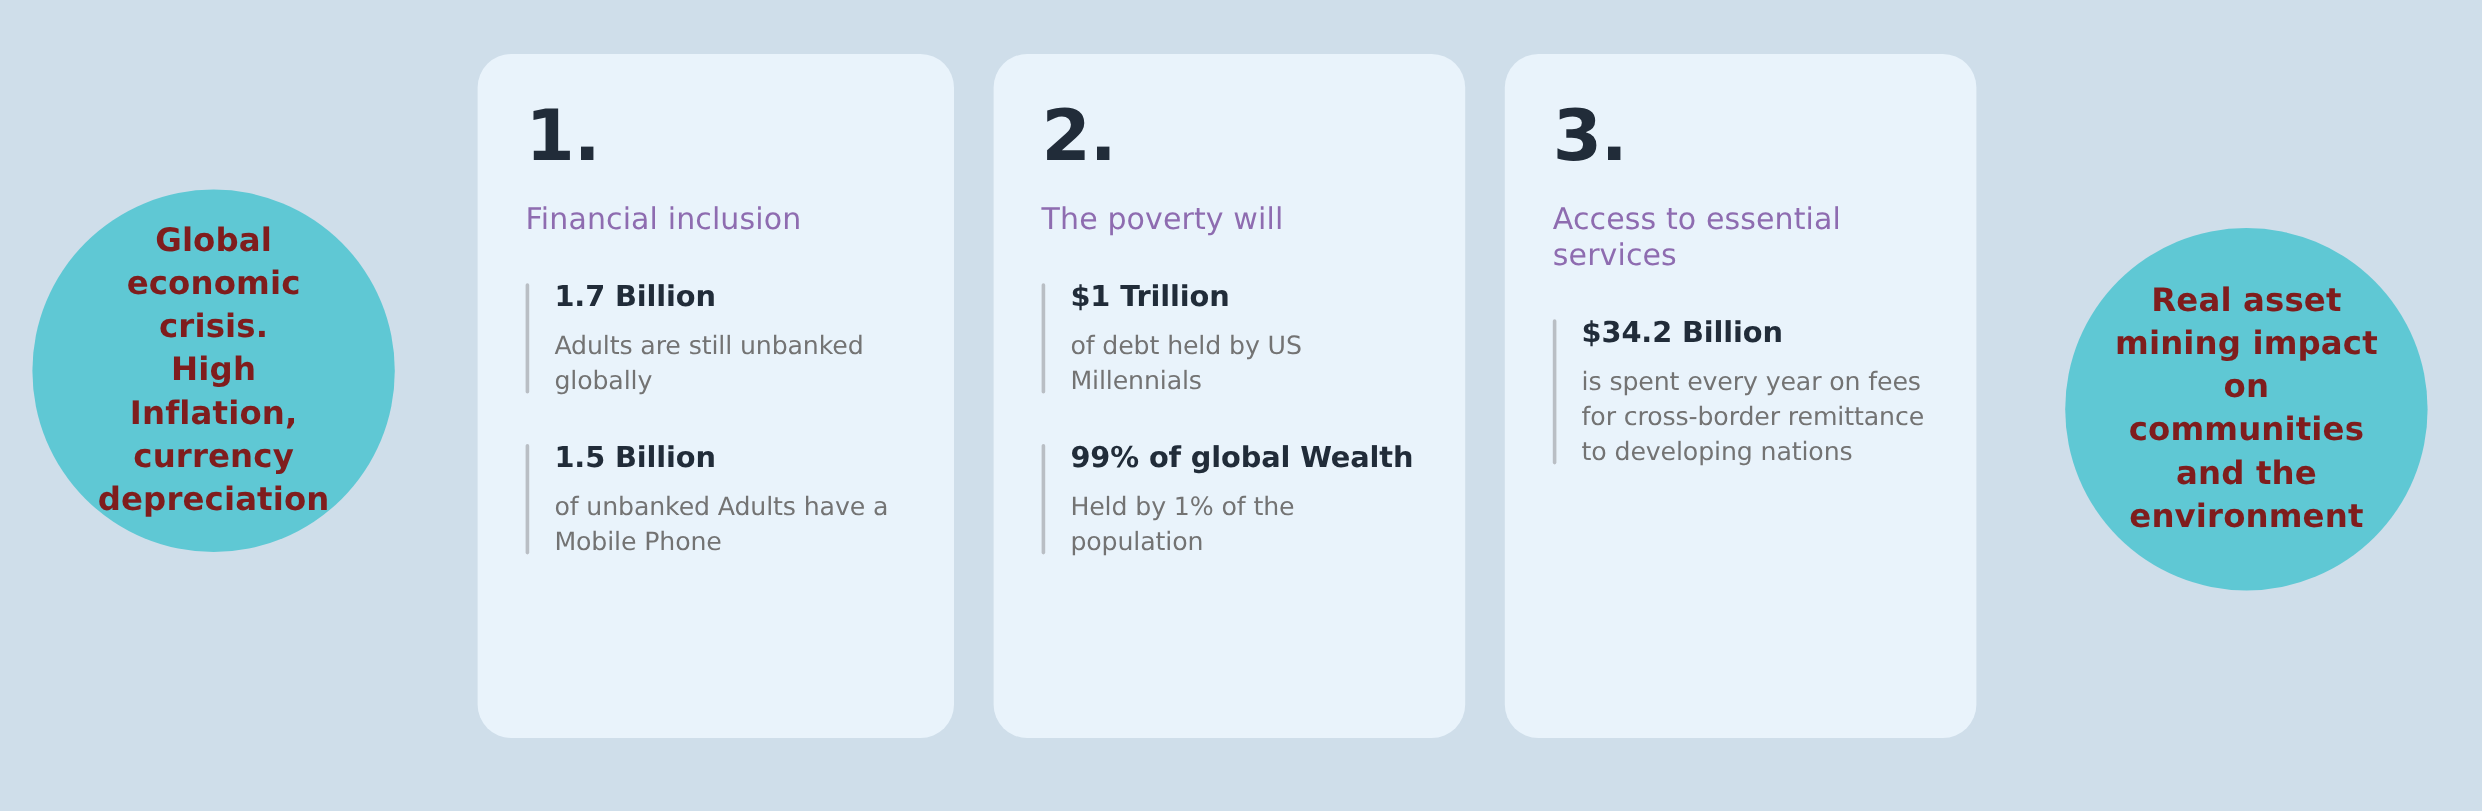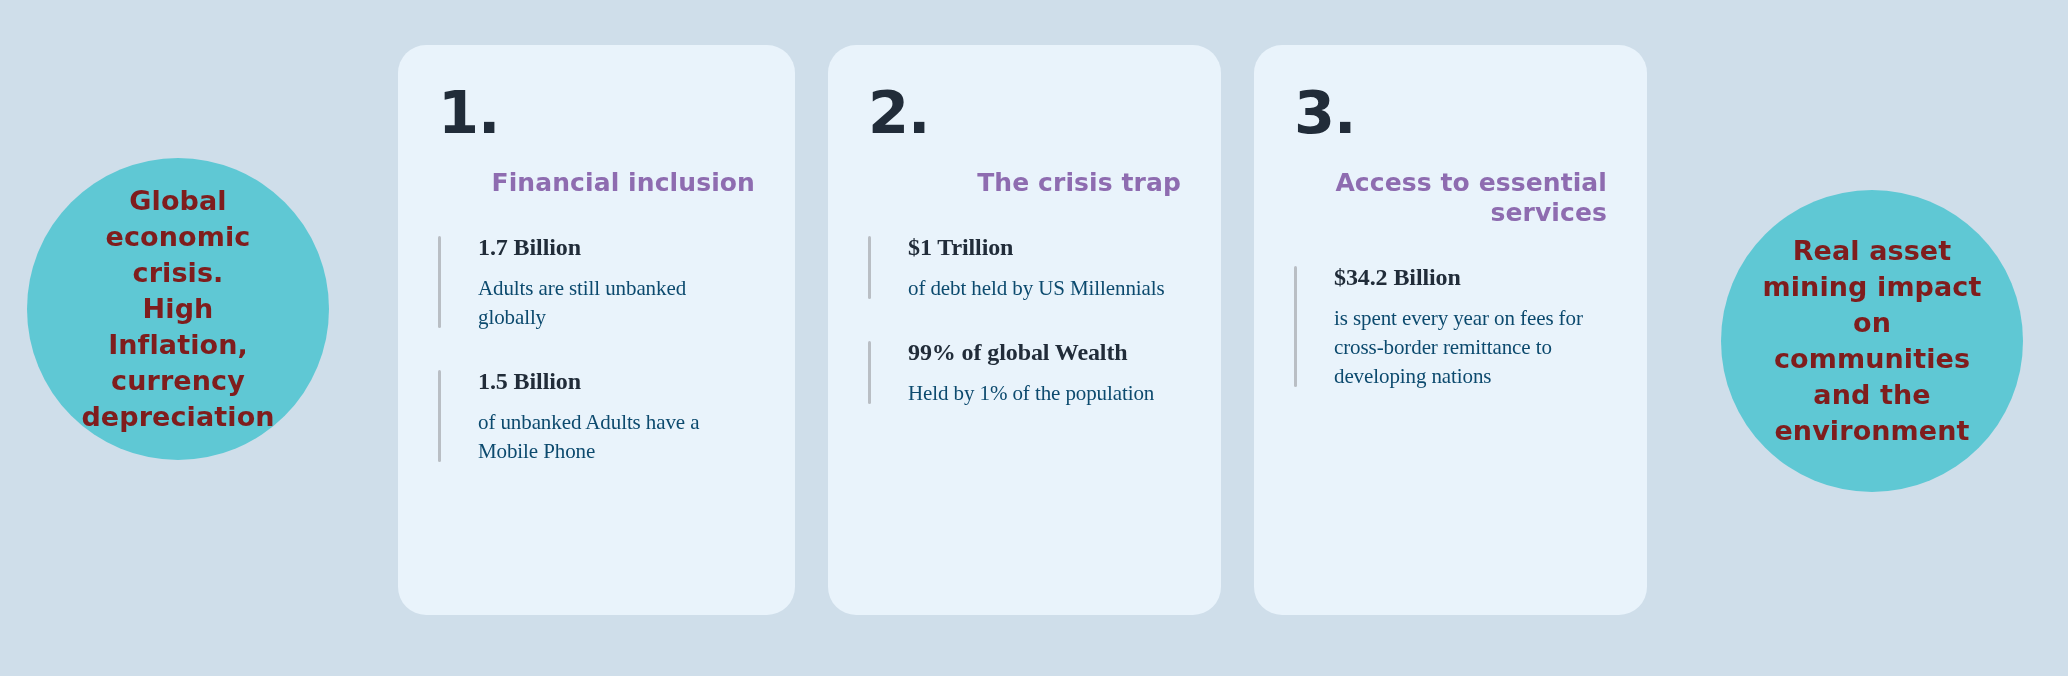--- a/index.html
+++ b/index.html
@@ -84,35 +84,33 @@
     font-size: 59px;
     font-weight: bold;
     color: #212c39;
     line-height: 1;
     letter-spacing: -1px;
     margin-bottom: 26px;
   }
 
   .card-heading {
     font-size: 25px;
-    font-weight: bold;
+    font-weight: normal;
     color: #8e6cb0;
     line-height: 1.2;
     letter-spacing: 0.1px;
     margin-bottom: 34px;
-    text-align: right;
   }
 
   .stats { display: flex; flex-direction: column; }
 
   .stat {
     position: relative;
-    padding-left: 40px;
+    padding-left: 24px;
     margin-bottom: 34px;
-    font-family: Liberation Serif, serif;
   }
   .stat:last-child { margin-bottom: 0; }
 
   .stat-rule {
     position: absolute;
     left: 0;
     top: 4px;
     bottom: 4px;
     width: 3px;
     background: #b9bec4;
@@ -124,21 +122,21 @@
     font-weight: bold;
     color: #212c39;
     line-height: 1.3;
     letter-spacing: -0.1px;
     margin-bottom: 2px;
   }
 
   .stat-desc {
     font-size: 21px;
     font-weight: normal;
-    color: #0c4a6e;
+    color: #737373;
     line-height: 1.38;
     letter-spacing: -0.1px;
     white-space: pre-line;
     margin-top: 11px;
   }
 </style>
 </head>
 <body>
 
 <div id="infographic">
@@ -162,21 +160,21 @@
         <div class="stat">
           <span class="stat-rule"></span>
           <div class="stat-value">1.5 Billion</div>
           <div class="stat-desc">of unbanked Adults have a Mobile Phone</div>
         </div>
       </div>
     </div>
 
     <div class="card" id="card-2">
       <div class="card-number">2.</div>
-      <div class="card-heading">The crisis trap</div>
+      <div class="card-heading">The poverty will</div>
       <div class="stats">
         <div class="stat">
           <span class="stat-rule"></span>
           <div class="stat-value">$1 Trillion</div>
           <div class="stat-desc">of debt held by US Millennials</div>
         </div>
         <div class="stat">
           <span class="stat-rule"></span>
           <div class="stat-value">99% of global Wealth</div>
           <div class="stat-desc">Held by 1% of the population</div>

